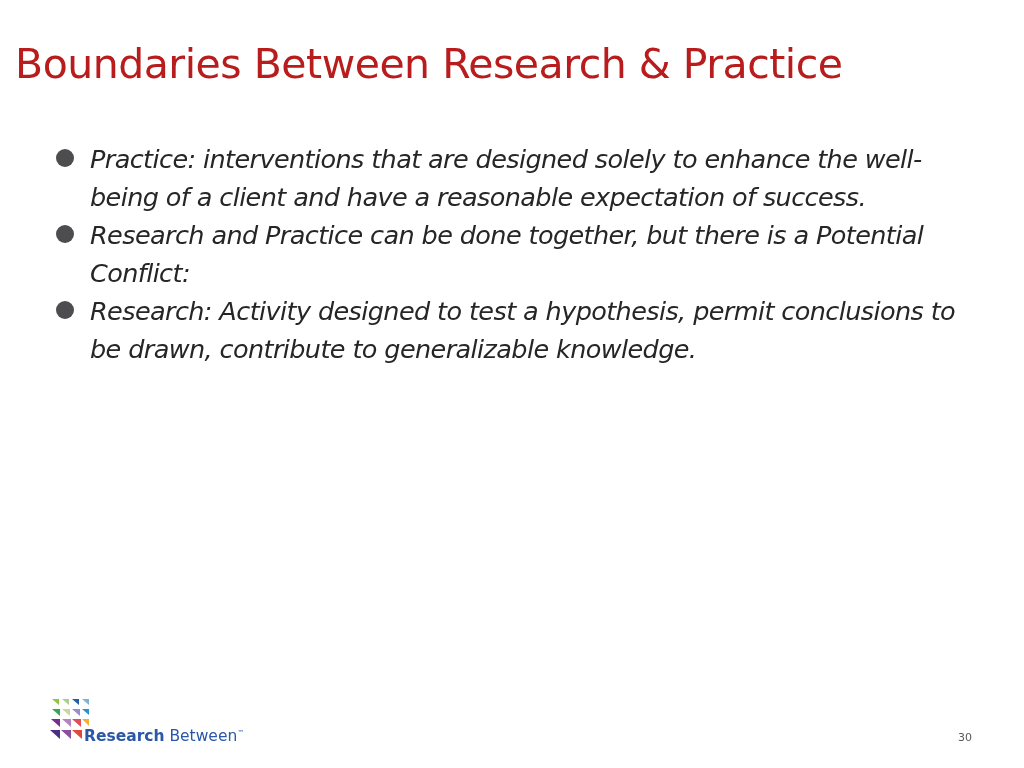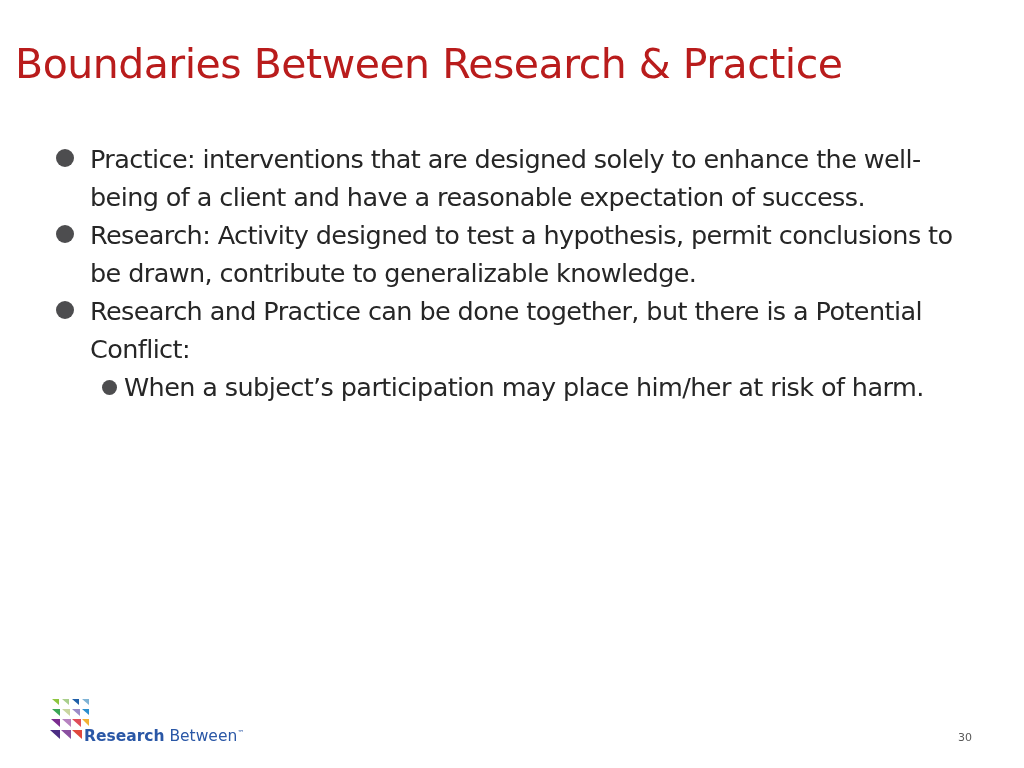--- a/index.html
+++ b/index.html
@@ -5,21 +5,21 @@
   html, body { margin: 0; padding: 0; }
   body {
     width: 1024px; height: 768px; background: #ffffff; position: relative; overflow: hidden;
     font-family: "DejaVu Sans", "Liberation Sans", sans-serif; color: #262626;
   }
   .title {
     position: absolute; left: 15px; top: 40px; width: 1024px; text-align: left;
     font-size: 41px; color: #b91c1c; letter-spacing: -0.5px;
   }
   .content { position: absolute; left: 56px; top: 140px; width: 920px; }
-  .bullet { position: relative; padding-left: 34px; font-size: 25.5px; line-height: 38px; letter-spacing: -0.6px; }
+  .bullet { position: relative; padding-left: 34px; font-size: 25.5px; line-height: 38px; letter-spacing: -0.6px; font-style: italic; }
   .bullet .dot {
     position: absolute; left: 0; top: 9px; width: 18px; height: 18px; border-radius: 50%; background: #4d4d4f;
   }
   .sub { position: relative; margin-left: 36px; padding-left: 32px; font-size: 25.5px; line-height: 38px; letter-spacing: -0.6px; }
   .sub .dot {
     position: absolute; left: 10px; top: 12px; width: 15px; height: 15px; border-radius: 50%; background: #4d4d4f;
   }
   .logo { position: absolute; left: 50px; top: 697px; width: 200px; height: 50px; }
   .logo-grid { position: absolute; left: 0; top: 0; }
   .logo-text { position: absolute; left: 34px; top: 30px; font-size: 15.5px; white-space: nowrap; color: #2a57a6; }
@@ -33,29 +33,25 @@
 
 <div class="title">Boundaries Between Research &amp; Practice</div>
 
 <div class="content">
   <div class="bullet">
     <span class="dot"></span>
     <span>Practice: interventions that are designed solely to enhance the well-being of a client and have a reasonable expectation of success.</span>
   </div>
   <div class="bullet">
     <span class="dot"></span>
-    <span>Research: Activity designed to test a hypothesis, permit conclusions to be drawn, contribute to generalizable knowledge.</span>
+    <span>Research and Practice can be done together, but there is a Potential Conflict:</span>
   </div>
   <div class="bullet">
     <span class="dot"></span>
-    <span>Research and Practice can be done together, but there is a Potential Conflict:</span>
-  </div>
-  <div class="sub">
-    <span class="dot"></span>
-    <span>When a subject’s participation may place him/her at risk of harm.</span>
+    <span>Research: Activity designed to test a hypothesis, permit conclusions to be drawn, contribute to generalizable knowledge.</span>
   </div>
 </div>
 
 <div class="logo">
   <svg class="logo-grid" width="42" height="44" viewBox="0 0 42 44">
     <polygon points="2,2 9,2 9,8" fill="#8dc63f"></polygon>
     <polygon points="12,2 19,2 19,8" fill="#a9cf8c"></polygon>
     <polygon points="22,2 29,2 29,8" fill="#1f5fa8"></polygon>
     <polygon points="32,2 39,2 39,8" fill="#7fb3d5"></polygon>
     <polygon points="2,12 10,12 10,19" fill="#3aa655"></polygon>

